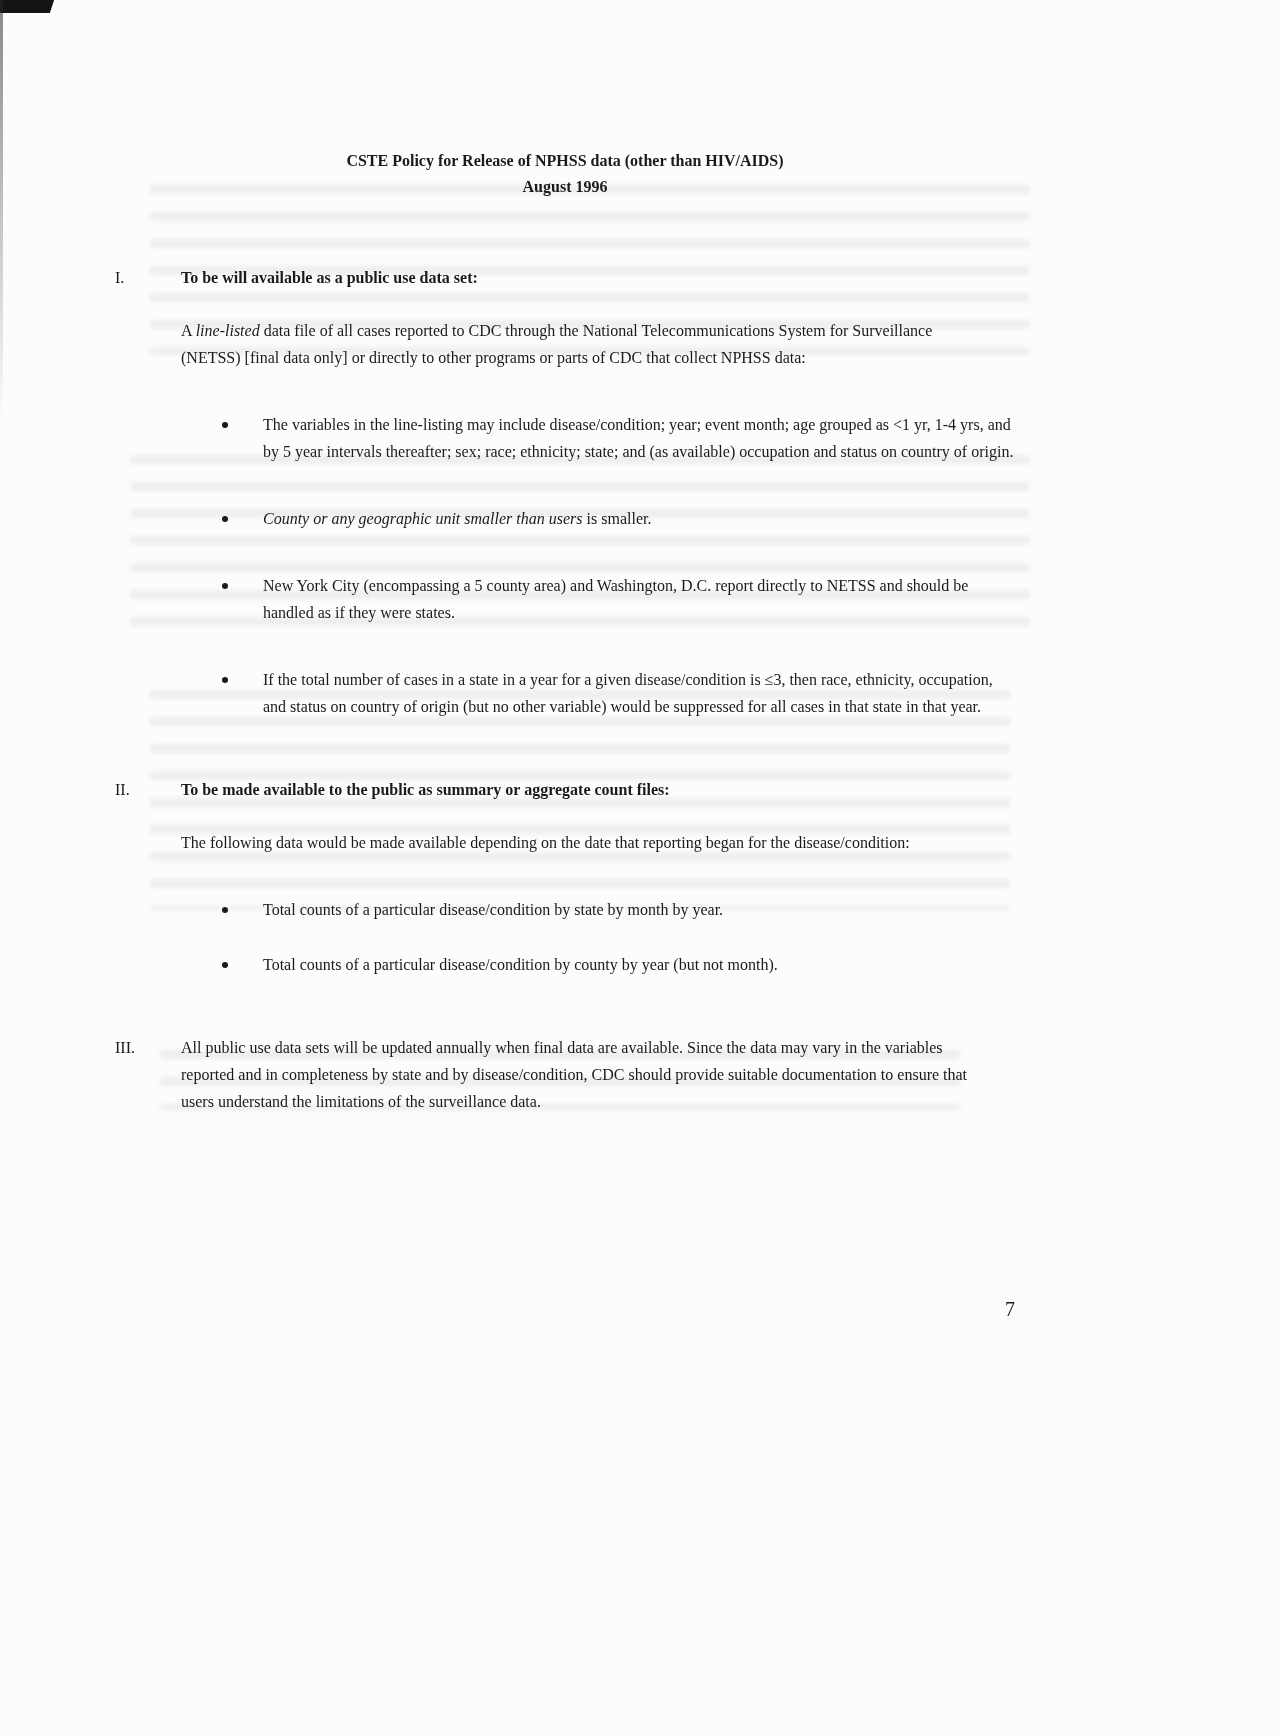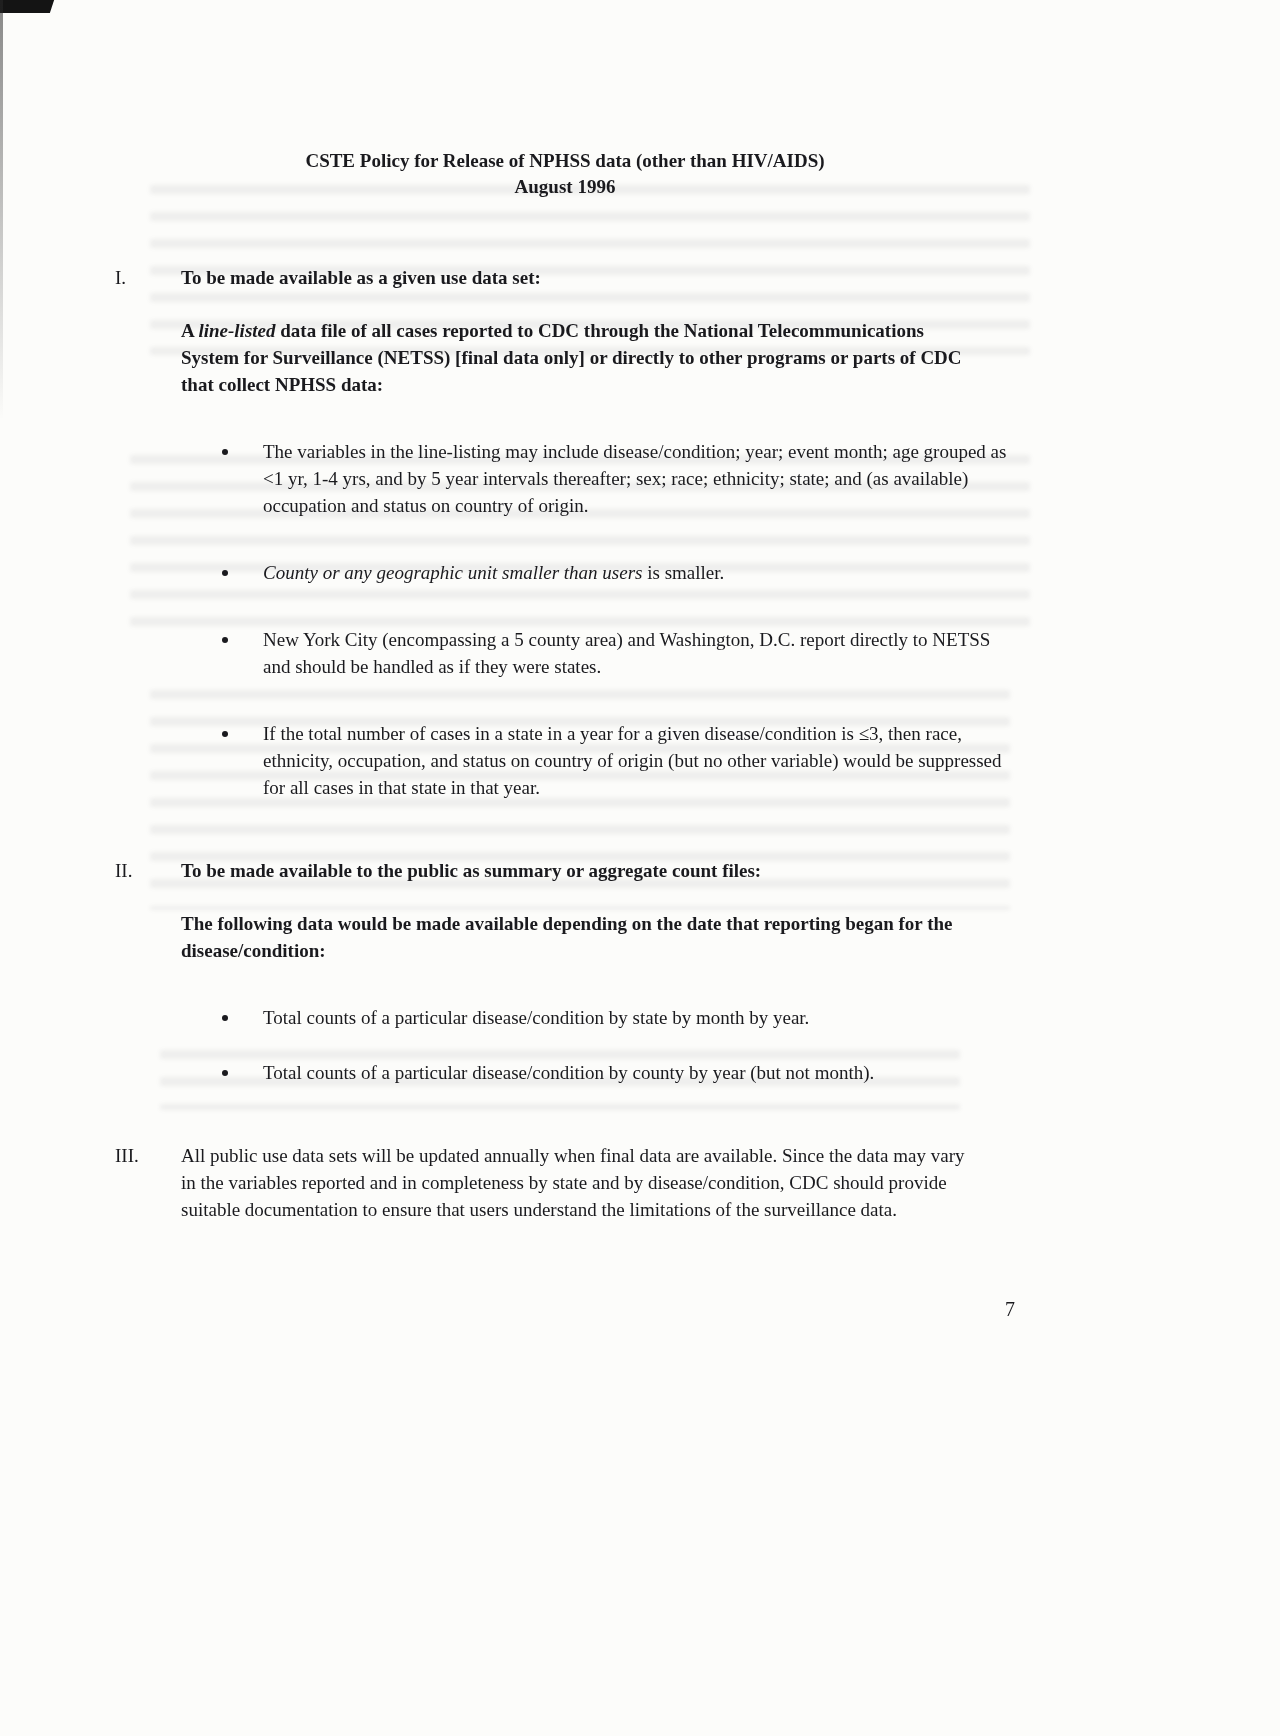--- a/index.html
+++ b/index.html
@@ -43,28 +43,28 @@
   .ghost.g2 { left:130px; top:455px;  width:900px; height:180px; }
   .ghost.g3 { left:150px; top:690px;  width:860px; height:220px; }
   .ghost.g4 { left:160px; top:1050px; width:800px; height:60px;  }
 
   .content {
     position:relative;
     box-sizing:border-box;
     width:900px;
     margin-left:115px;
     padding-top:148px;
-    font-size:19px;
+    font-size:16px;
     line-height:27px;
   }
   .title-block { text-align:center; font-weight:bold; line-height:26px; margin-bottom:64px; }
   .section-head { display:flex; align-items:baseline; }
   .numeral { flex:0 0 66px; }
   .section-head .heading { font-weight:bold; }
-  .para { margin:26px 0 0 66px; width:792px;font-weight:bold; }
+  .para { margin:26px 0 0 66px; width:792px; }
   .i { font-style:italic; }
   ul.bullets { list-style:none; margin:0; padding:0; }
   ul.bullets li {
     position:relative;
     margin:40px 0 0 105px;
     padding-left:43px;
     width:752px;
   }
   ul.bullets li::before {
     content:"";
@@ -96,21 +96,21 @@
 
   <div class="content">
 
     <div class="title-block">
       <div>CSTE Policy for Release of NPHSS data (other than HIV/AIDS)</div>
       <div>August 1996</div>
     </div>
 
     <div class="section-head">
       <span class="numeral">I.</span>
-      <span class="heading">To be made available as a given use data set:</span>
+      <span class="heading">To be will available as a public use data set:</span>
     </div>
 
     <p class="para"><span>A </span><span class="i">line-listed</span><span> data file of all cases reported to CDC through the National Telecommunications System for Surveillance (NETSS) [final data only] or directly to other programs or parts of CDC that collect NPHSS data:</span></p>
 
     <ul class="bullets">
       <li><span>The variables in the line-listing may include disease/condition; year; event month; age grouped as &lt;1 yr, 1-4 yrs, and by 5 year intervals thereafter; sex; race; ethnicity; state; and (as available) occupation and status on country of origin.</span></li>
       <li><span class="i">County or any geographic unit smaller than users</span><span> is smaller.</span></li>
       <li><span>New York City (encompassing a 5 county area) and Washington, D.C. report directly to NETSS and should be handled as if they were states.</span></li>
       <li><span>If the total number of cases in a state in a year for a given disease/condition is ≤3, then race, ethnicity, occupation, and status on country of origin (but no other variable) would be suppressed for all cases in that state in that year.</span></li>
     </ul>

